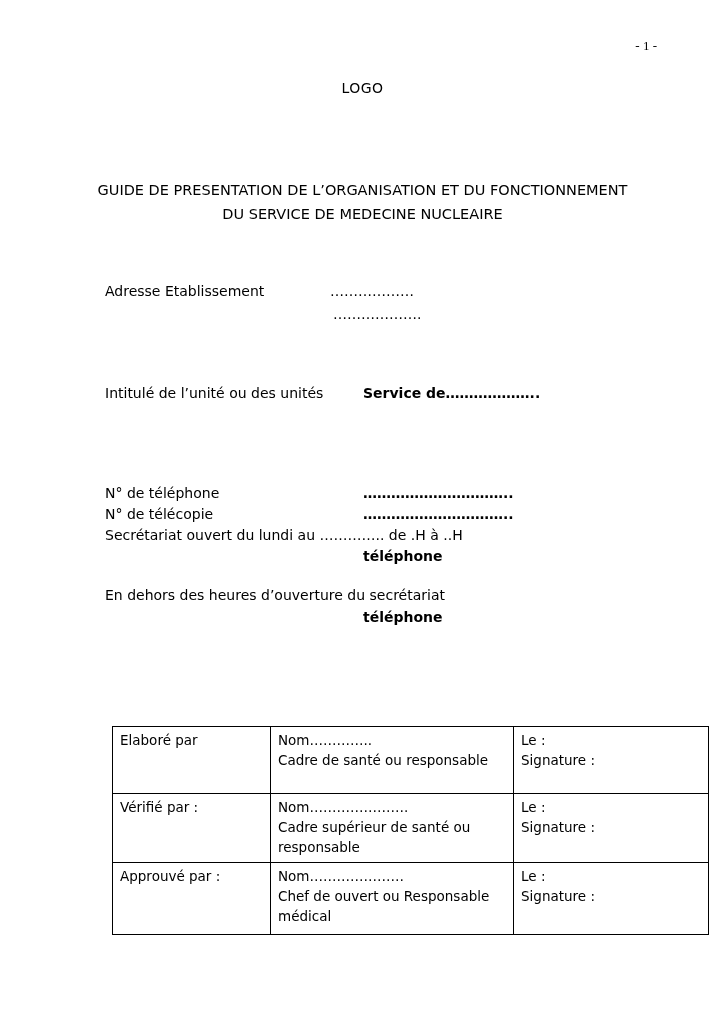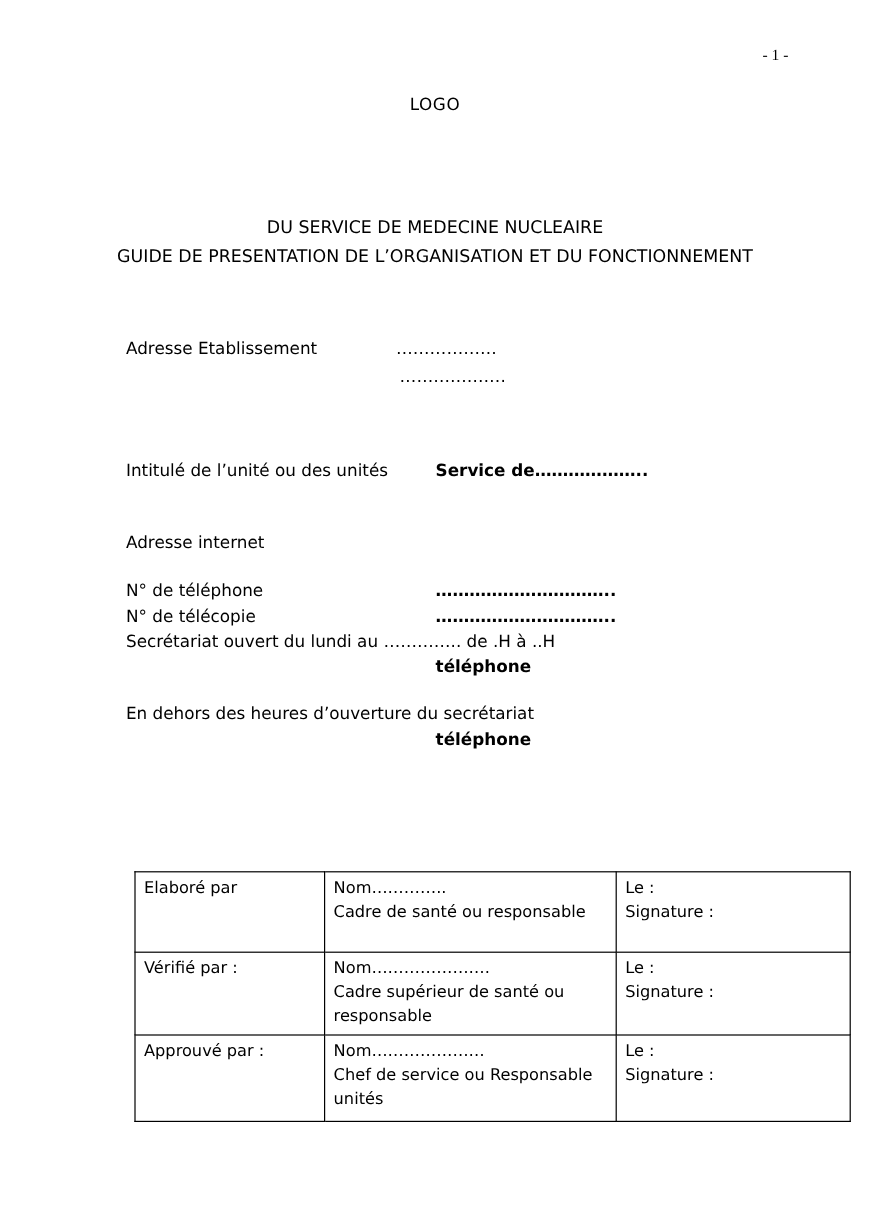--- a/index.html
+++ b/index.html
@@ -84,40 +84,37 @@
 </head>
 <body>
 
 <div class="page">
 
   <div class="page-number">- 1 -</div>
 
   <div class="logo">LOGO</div>
 
   <div class="doc-title">
+    <div>GUIDE DE PRESENTATION DE L’ORGANISATION ET DU FONCTIONNEMENT</div>
     <div>DU SERVICE DE MEDECINE NUCLEAIRE</div>
-    <div>GUIDE DE PRESENTATION DE L’ORGANISATION ET DU FONCTIONNEMENT</div>
   </div>
 
   <div class="row" style="top:283px;">
     <span>Adresse Etablissement</span>
     <span class="tab1">………………</span>
   </div>
   <div class="row" style="top:306px;">
     <span class="tab1b">……………….</span>
   </div>
 
   <div class="row" style="top:385px;">
     <span>Intitulé de l’unité ou des unités</span>
     <span class="tab2">Service de………………..</span>
   </div>
 
-  <div class="row" style="top:445px;">
-    <span>Adresse internet</span>
-  </div>
 
   <div class="row" style="top:485px;">
     <span>N° de téléphone</span>
     <span class="tab2">…………………………..</span>
   </div>
 
   <div class="row" style="top:506px;">
     <span>N° de télécopie</span>
     <span class="tab2">…………………………..</span>
   </div>
@@ -165,21 +162,21 @@
         <div>Le :</div>
         <div>Signature :</div>
       </td>
     </tr>
     <tr class="r3">
       <td class="col-role">
         <span>Approuvé par :</span>
       </td>
       <td class="col-name">
         <div>Nom…………………</div>
-        <div>Chef de service ou Responsable unités</div>
+        <div>Chef de ouvert ou Responsable médical</div>
       </td>
       <td class="col-sign">
         <div>Le :</div>
         <div>Signature :</div>
       </td>
     </tr>
   </tbody>
     </table>
 
 

